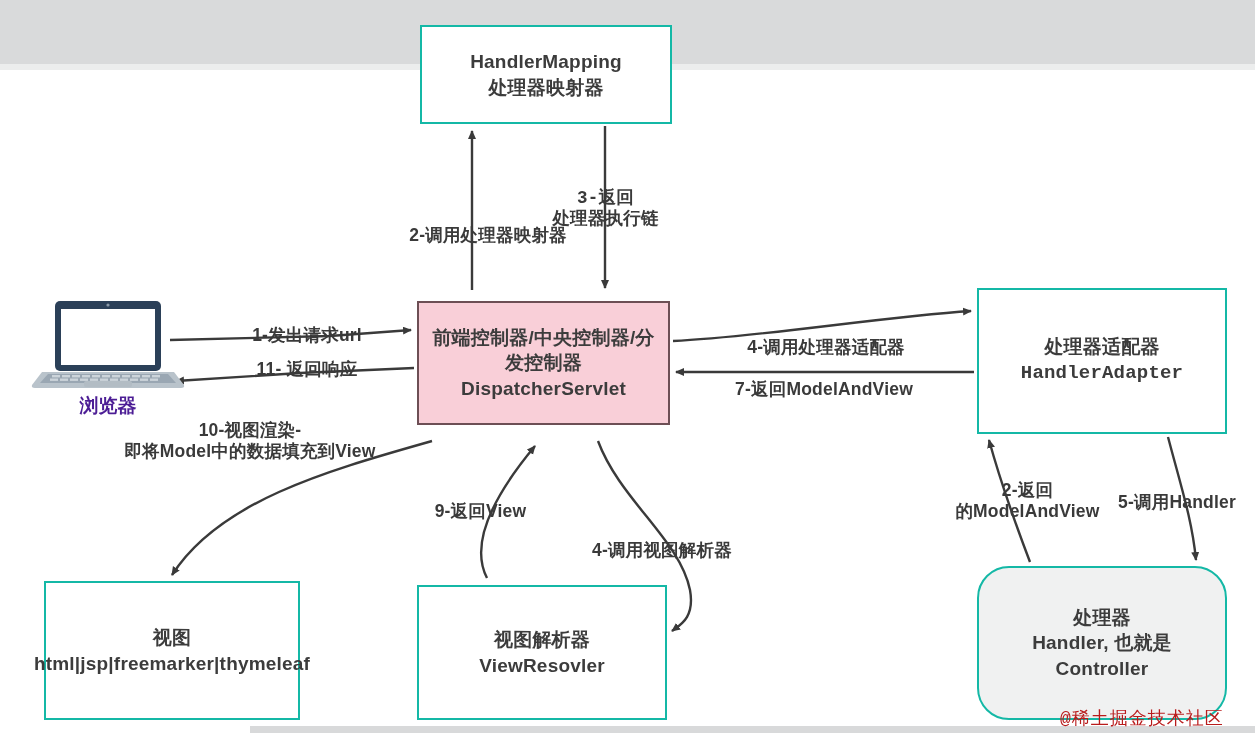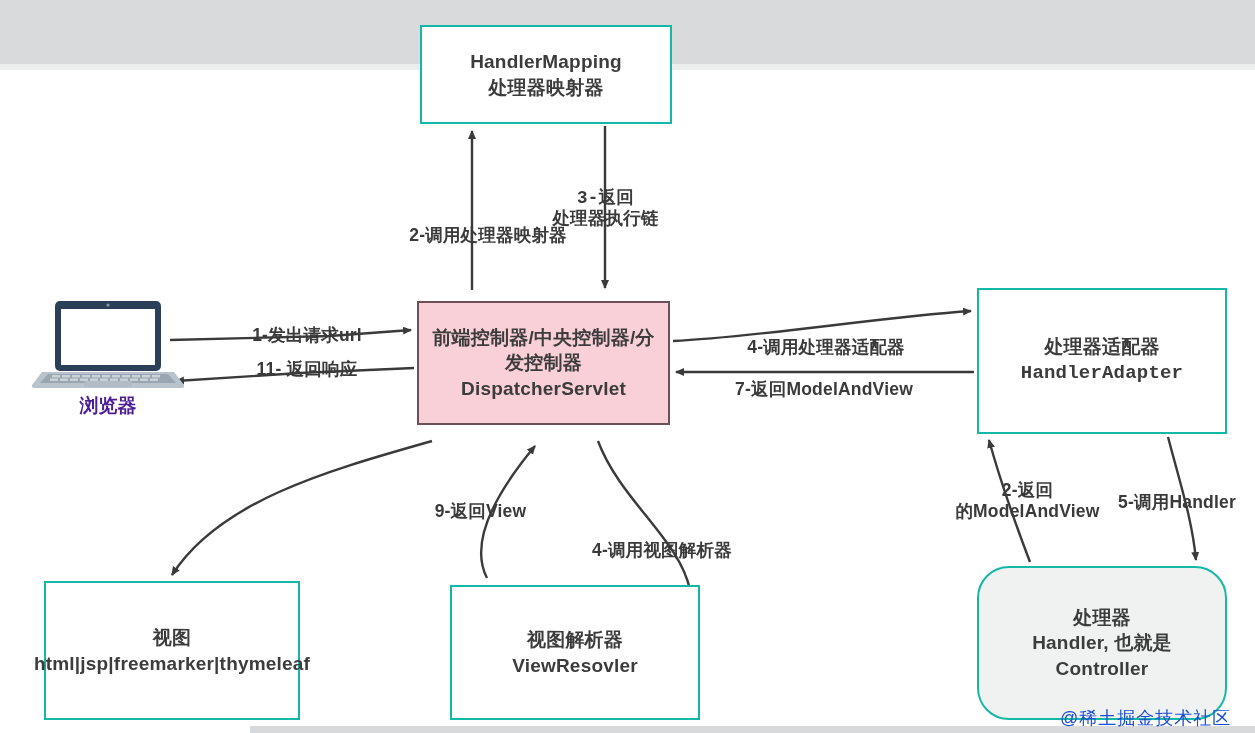--- a/index.html
+++ b/index.html
@@ -32,21 +32,21 @@
     letter-spacing:.2px;
   }
   .node .txt{padding:0 6px;}
 
   #node-handlermapping{left:420px;top:25px;width:252px;height:99px;font-size:19px;}
   #node-dispatcher{left:417px;top:301px;width:253px;height:124px;
       background:#f9cfd8;border-color:#6d4f55;font-size:19px;}
   #node-handleradapter{left:977px;top:288px;width:250px;height:146px;font-size:19px;font-family:Liberation Mono, monospace;}
   #node-handler{left:977px;top:566px;width:250px;height:154px;background:#f0f1f1;font-size:19px;border-radius:32px;}
   #node-view{left:44px;top:581px;width:256px;height:139px;font-size:19px;}
-  #node-viewresolver{left:417px;top:585px;width:250px;height:135px;font-size:19px;margin-left:33px;}
+  #node-viewresolver{left:417px;top:585px;width:250px;height:135px;font-size:19px;}
 
   #node-chain{
     position:absolute;left:701px;top:131px;width:378px;height:113px;
     box-sizing:border-box;
     border:2px dashed #4a4a4a;
     background:transparent;
     display:flex;align-items:center;justify-content:center;
     text-align:center;color:#3c3c3c;font-weight:bold;font-size:18px;line-height:1.38;
   }
 
@@ -56,22 +56,22 @@
     letter-spacing:.2px;
   }
 
   
   #browser-icon{position:absolute;left:28px;top:298px;width:160px;height:92px;}
   #browser-label{position:absolute;left:28px;top:393px;width:160px;text-align:center;
       font-size:19px;font-weight:bold;color:#4c1d95;}
 
   #watermark{
     position:absolute;left:1060px;top:706px;
-    font-size:18px;color:#1d4ed8;font-weight:500;
-    font-family:Liberation Sans, sans-serif;letter-spacing:1px;
+    font-size:18px;color:#b91c1c;font-weight:500;
+    font-family:Liberation Mono, monospace;letter-spacing:1px;
   }
 </style>
 </head>
 <body>
 
 <div id="canvas">
 
   <div class="band-top"></div>
   <div class="band-top2"></div>
   <div class="band-bottom"></div>
@@ -201,16 +201,18 @@
 
   <div class="edge-label" style="left:1108px;top:492px;width:138px;">5-调用Handler</div>
 
   <div class="edge-label" style="left:940px;top:480px;width:175px;">2-返回
 的ModelAndView</div>
 
   <div class="edge-label" style="left:572px;top:540px;width:180px;">4-调用视图解析器</div>
 
   <div class="edge-label" style="left:413px;top:501px;width:135px;">9-返回View</div>
 
+  <div class="edge-label" style="left:100px;top:420px;width:300px;">10-视图渲染-
+即将Model中的数据填充到View</div>
 
   <div id="watermark">@稀土掘金技术社区</div>
 
 </div>
 
 </body></html>

